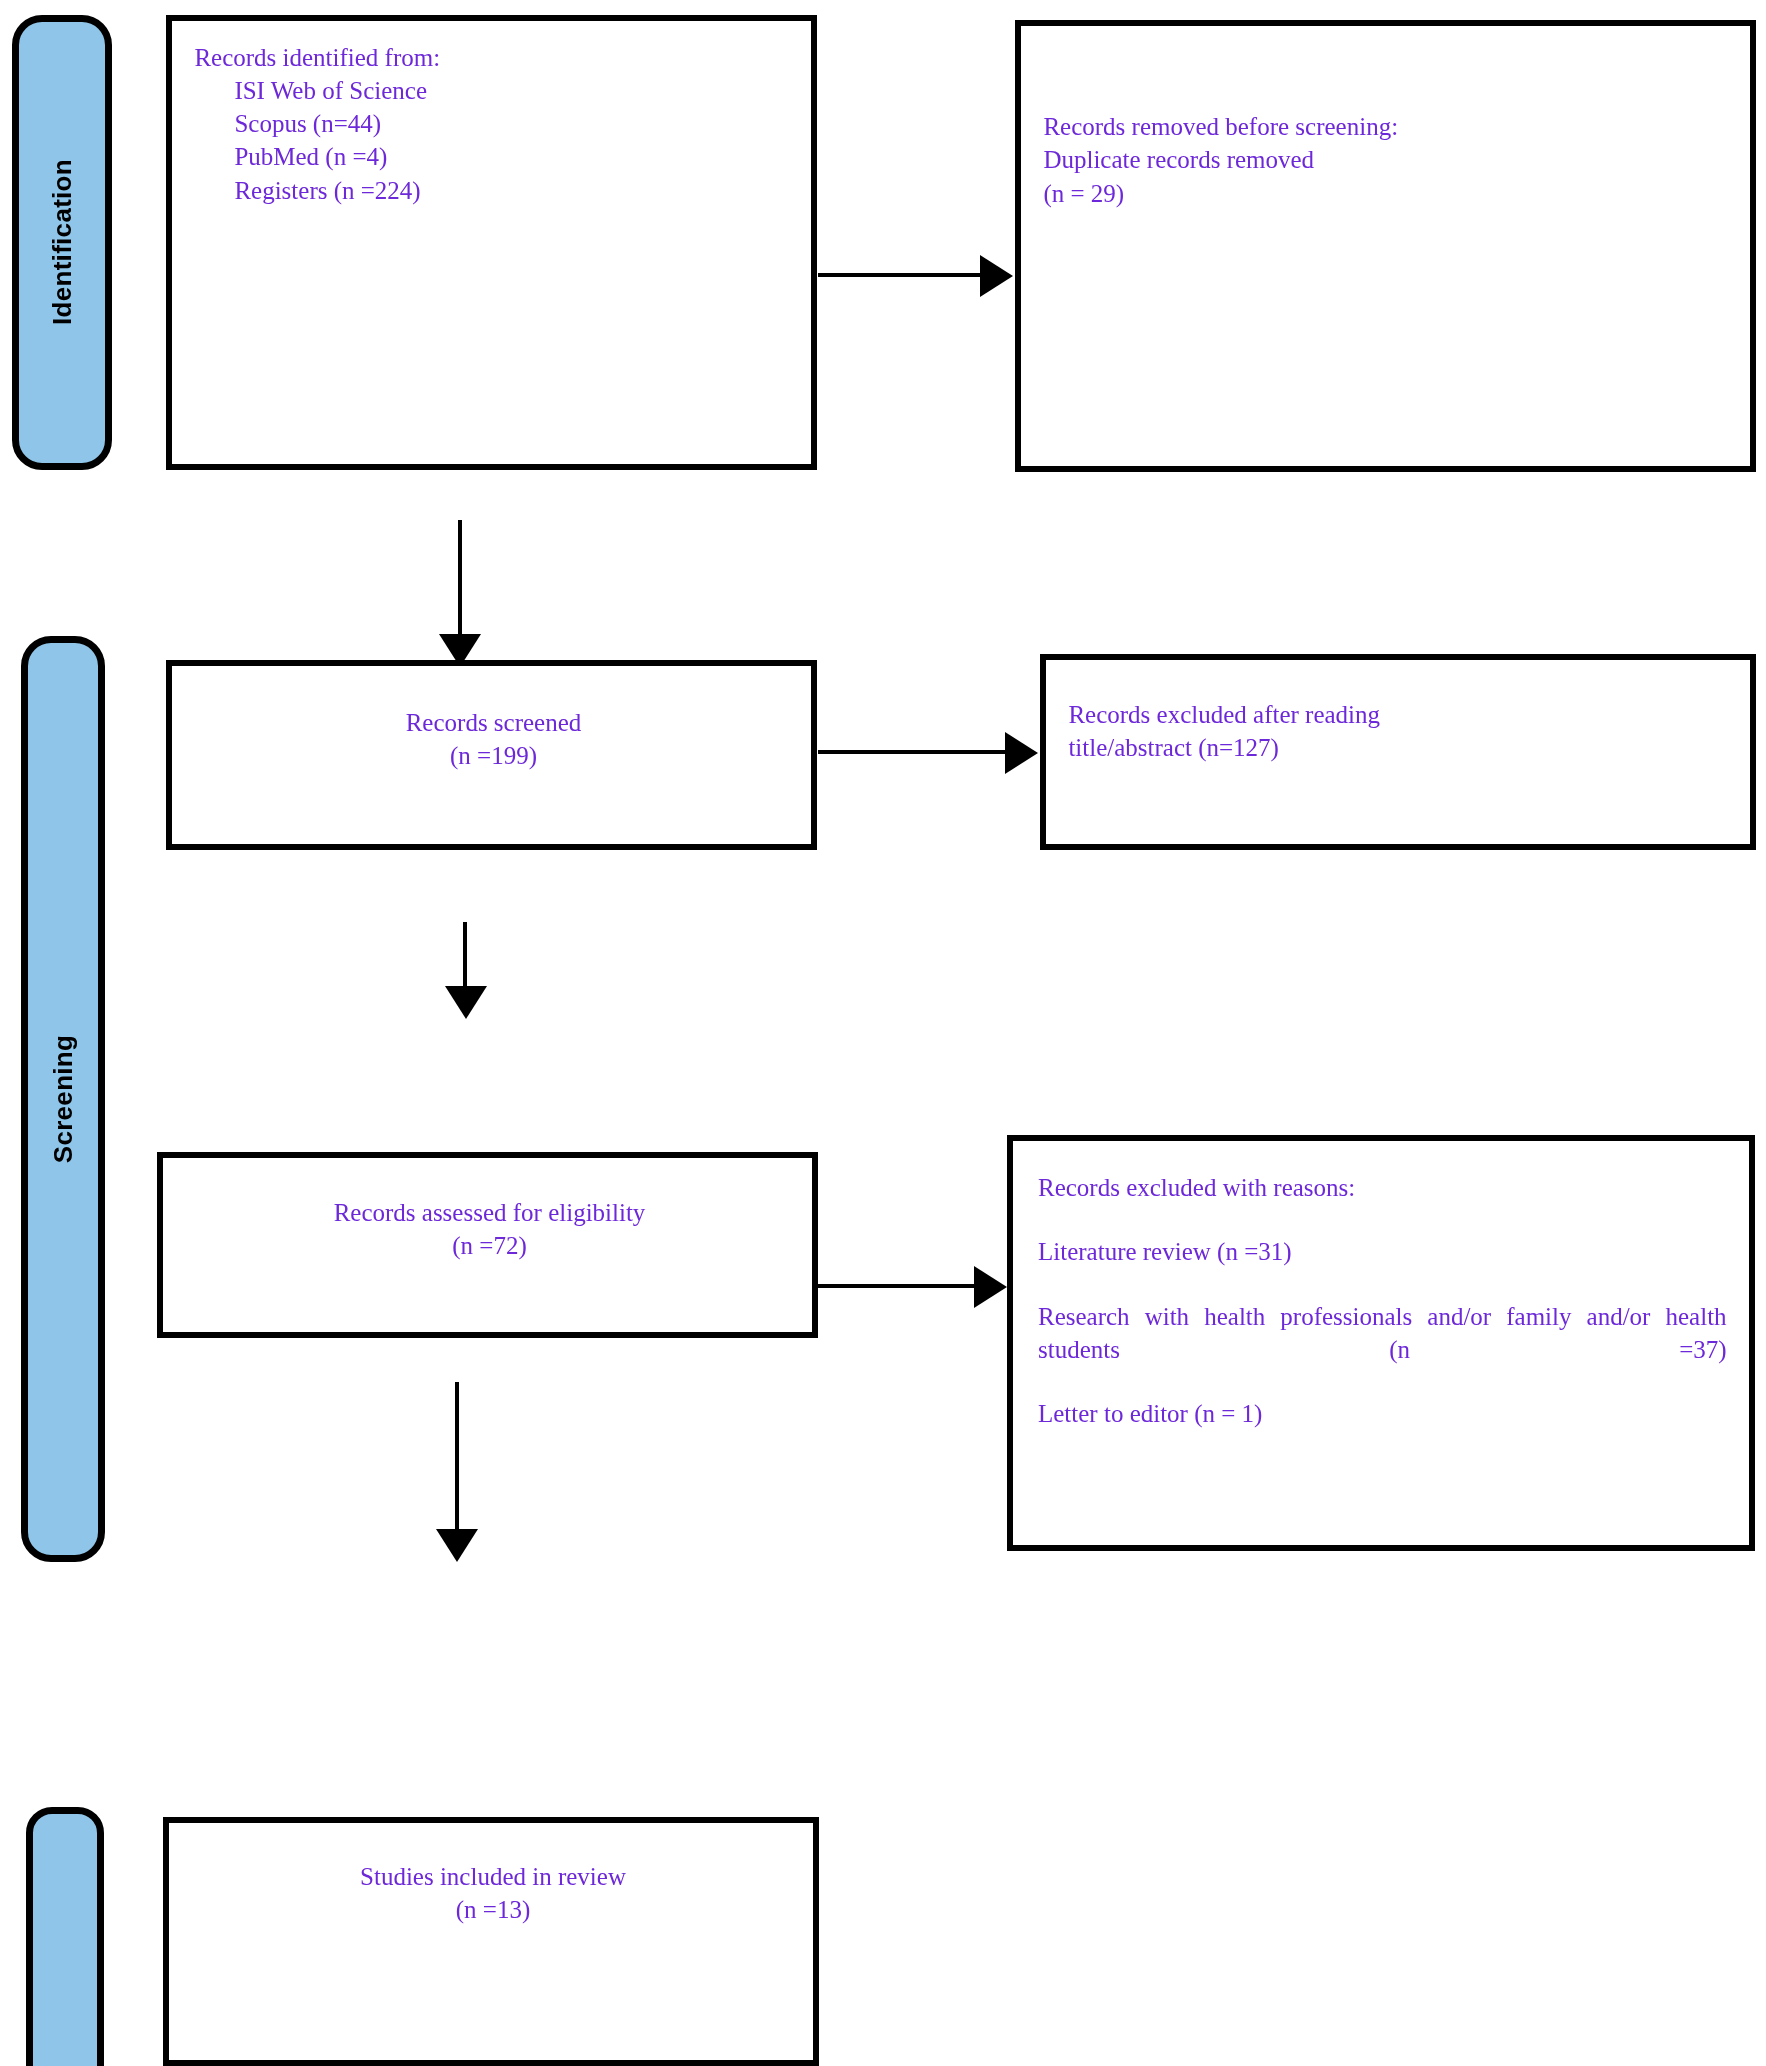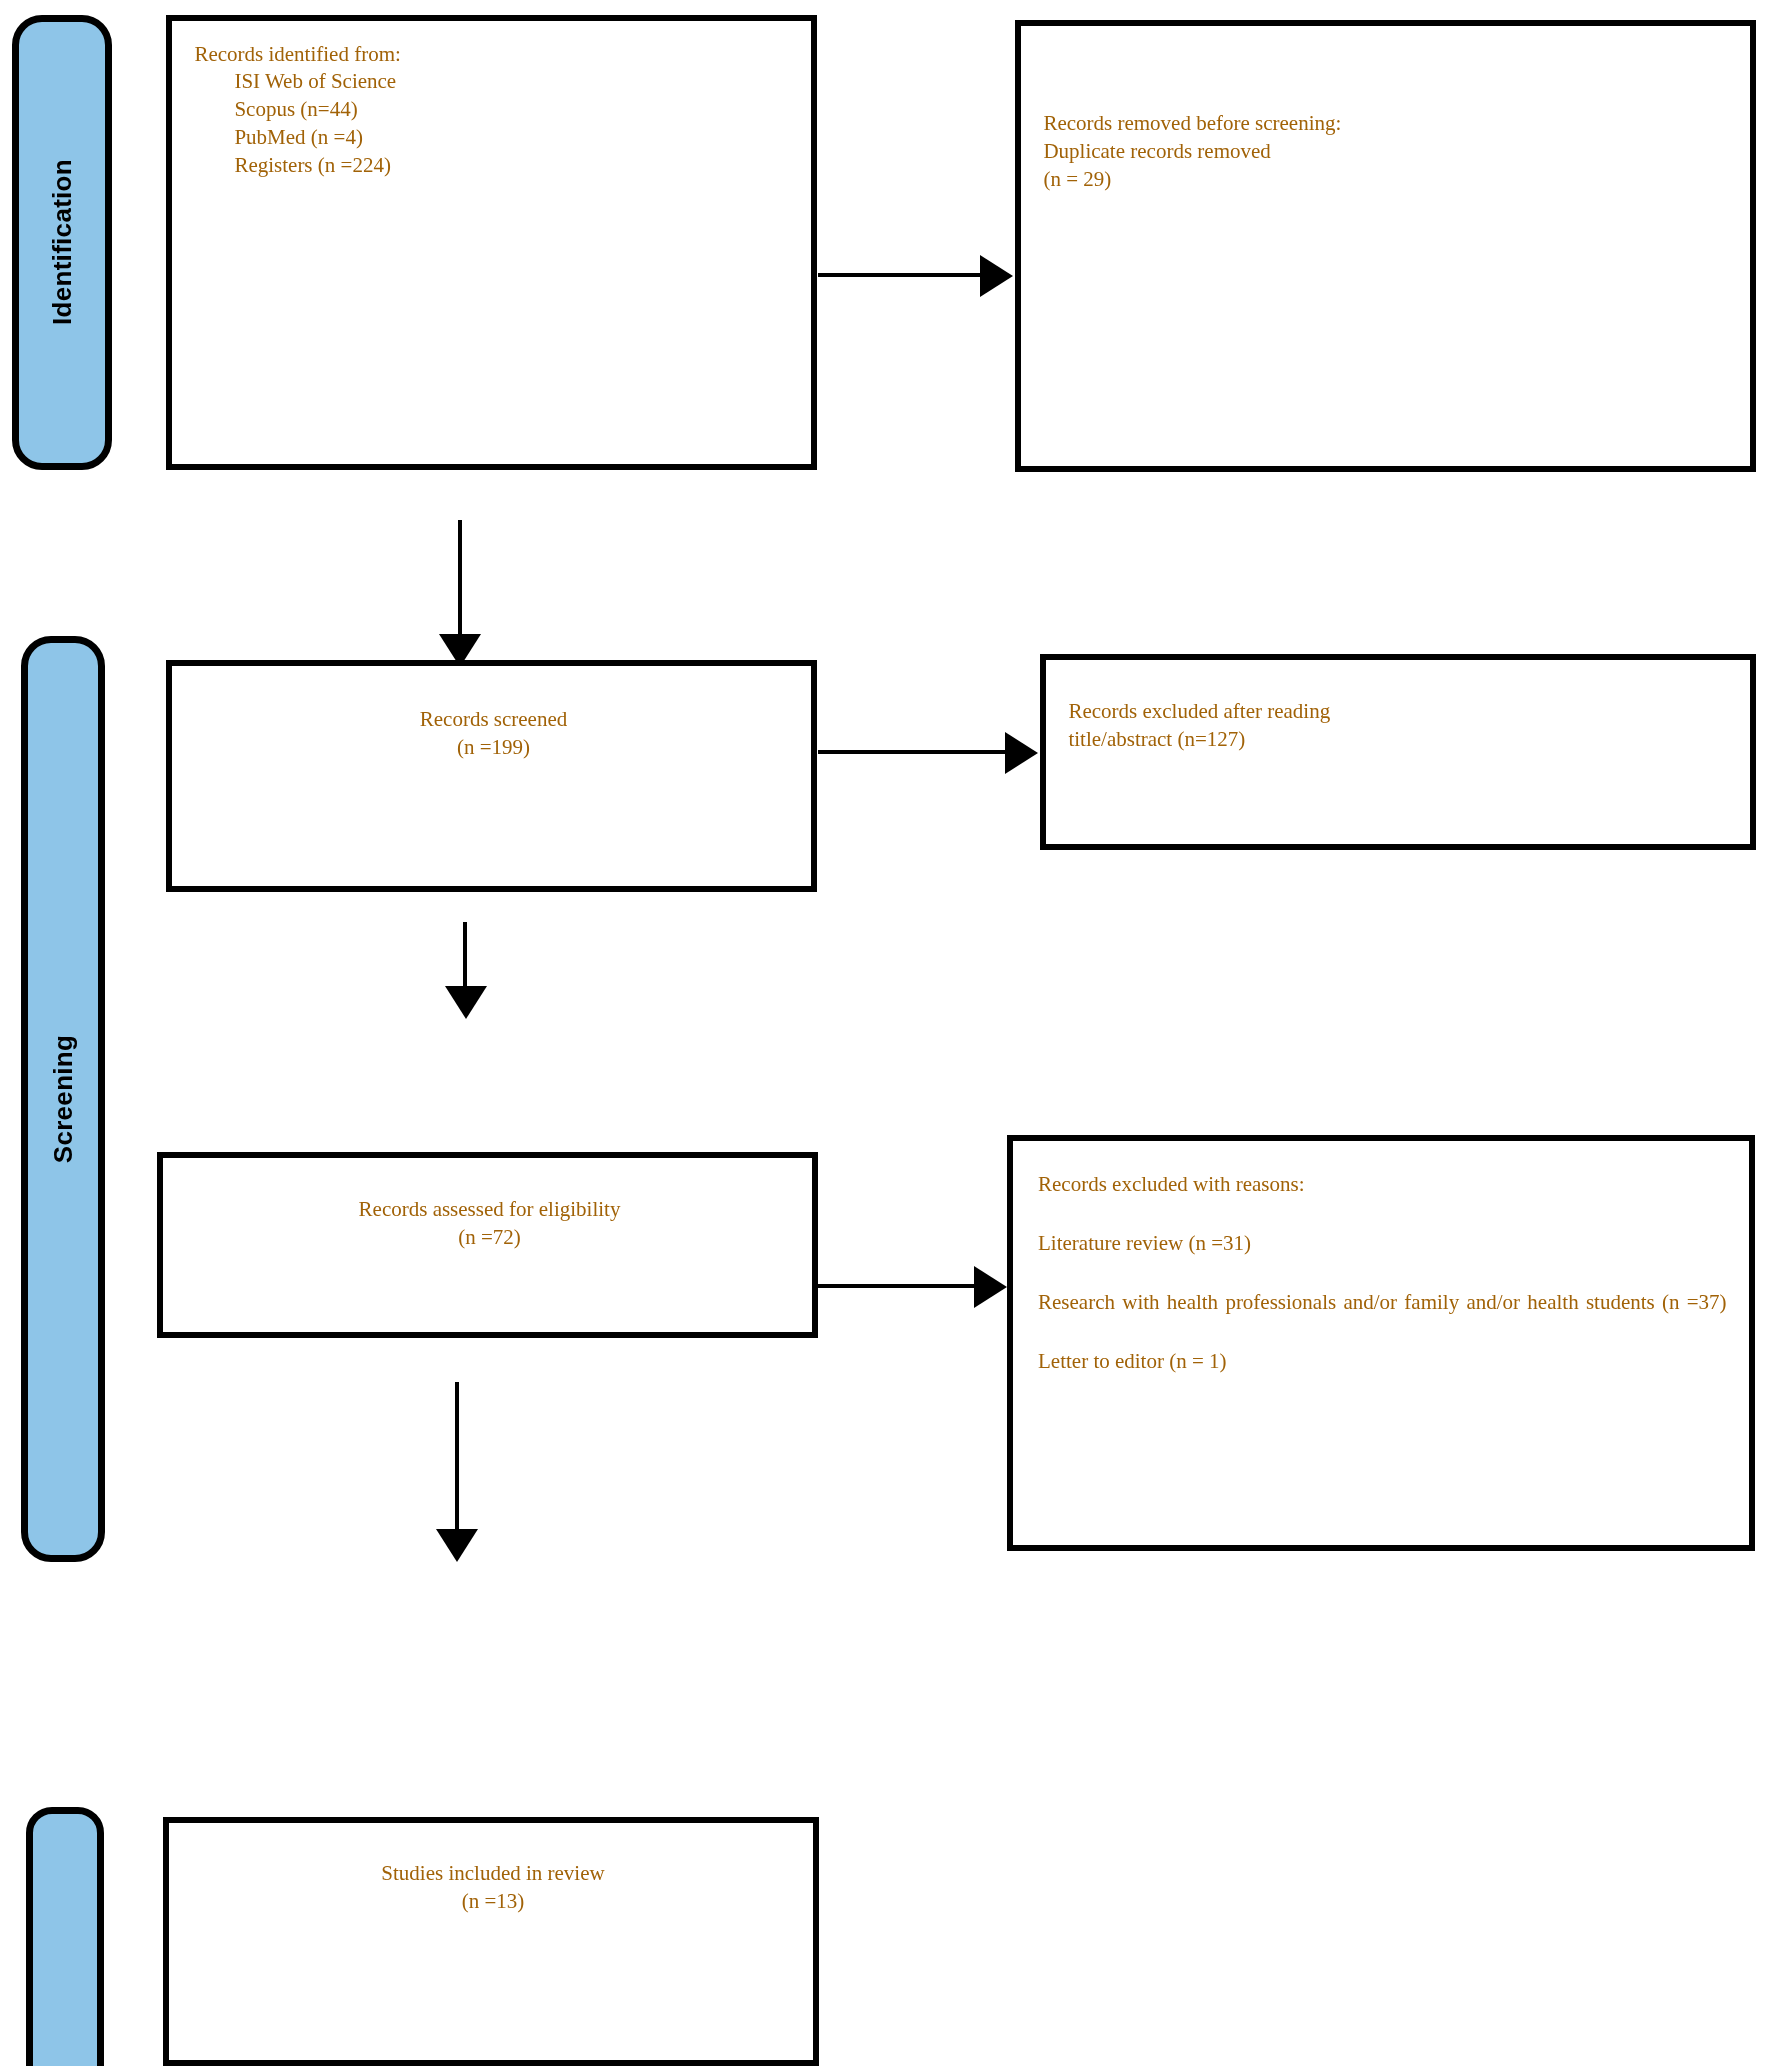--- a/index.html
+++ b/index.html
@@ -46,22 +46,22 @@
     position: absolute;
     box-sizing: border-box;
     background: #ffffff;
     border: 6.6px solid #000000;
     padding: 0;
   }
   .box-text {
     position: absolute;
     left: 22.4px;
     right: 18.4px;
-    color: #a16207;
-    font-size: 21px;
+    color: #6d28d9;
+    font-size: 25px;
     line-height: 1.33;
   }
   .box-text p {
     margin: 0 0 0 0;
   }
   .box-text p.gap {
     margin-top: 31px;
   }
   .indent-1 { padding-left: 40px; }
   .center { text-align: center; }
@@ -129,21 +129,21 @@
     <div class="box-text" style="top:84px;">
       <p>Records removed before screening:</p>
       <p>Duplicate records removed</p>
       <p>(n = 29)</p>
     </div>
   </div>
 
   <div class="arrow-v" style="left:458px; top:520px; height:122px;"></div>
   <div class="arrow-v-head" style="left:439px; top:634px;"></div>
 
-  <div class="flow-box" style="left:166px; top:660px; width:651px; height:232px;">
+  <div class="flow-box" style="left:166px; top:660px; width:651px; height:190px;">
     <div class="box-text center" style="top:40px;">
       <p>Records screened</p>
       <p>(n =199)</p>
     </div>
   </div>
 
   <div class="arrow-h" style="left:818px; top:750px; width:188px;"></div>
   <div class="arrow-h-head" style="left:1005px; top:732px;"></div>
 
   <div class="flow-box" style="left:1040px; top:654px; width:716px; height:196px;">

